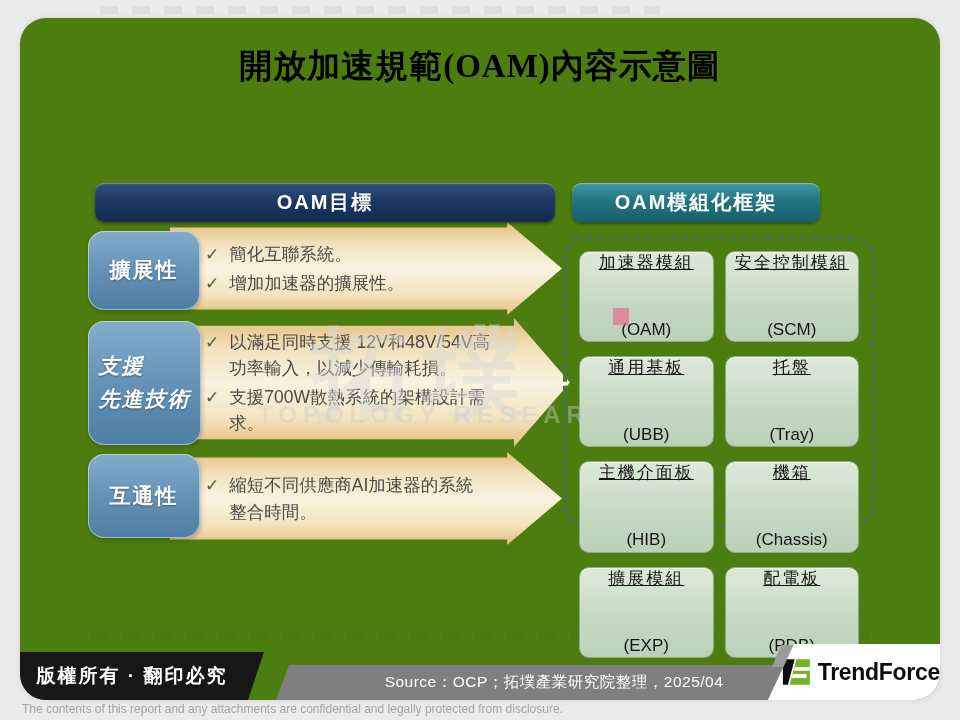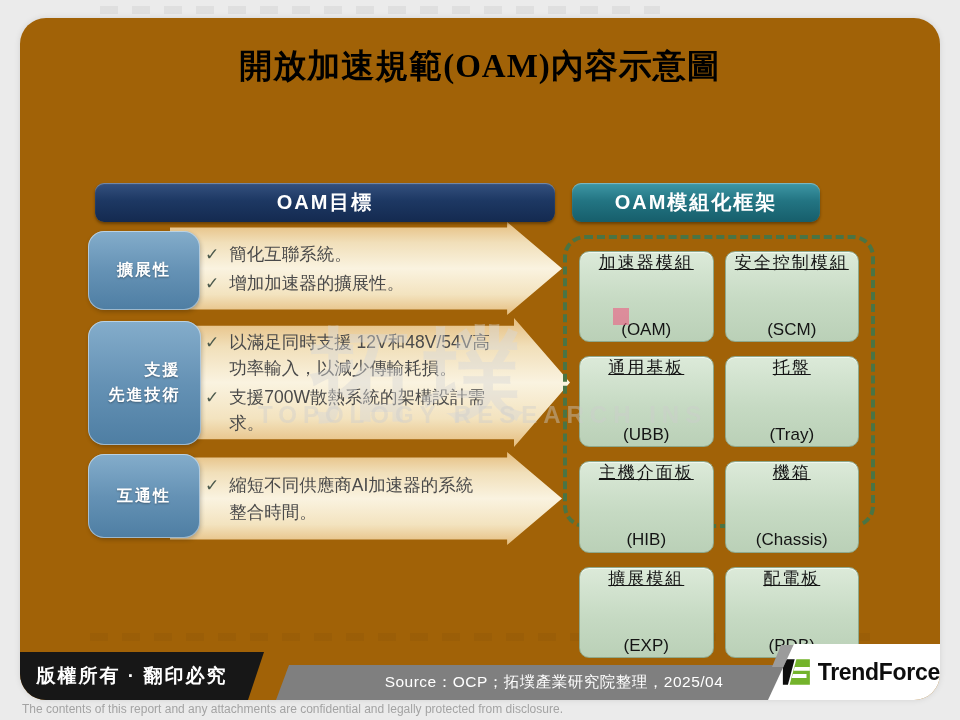--- a/index.html
+++ b/index.html
@@ -1,18 +1,18 @@
 <!DOCTYPE html>
 <html><head>
 <meta charset="utf-8">
 <style>
   html,body{margin:0;padding:0;}
   .page{position:relative;width:960px;height:720px;background:#ebebeb;overflow:hidden;
         font-family:"Liberation Sans","DejaVu Sans",sans-serif;}
-  .card{position:absolute;left:20px;top:18px;width:920px;height:682px;background:#a16207;
+  .card{position:absolute;left:20px;top:18px;width:920px;height:682px;background:#4d7c0f;
         border-radius:26px;overflow:hidden;box-shadow:0 0 6px rgba(0,0,0,.10);}
   .title{position:absolute;left:0;right:0;top:26px;text-align:center;
          font-family:"Liberation Serif","DejaVu Serif",serif;font-weight:bold;
          font-size:33px;color:#000;letter-spacing:1px;z-index:3;}
   .hdr{position:absolute;height:39px;border-radius:9px;display:flex;align-items:center;
        justify-content:center;color:#fff;font-weight:bold;font-size:20px;letter-spacing:2px;z-index:3;}
   .hdr-navy{left:75px;top:165px;width:460px;
        background:linear-gradient(180deg,#35517f 0%,#1d3863 45%,#142a50 100%);
        box-shadow:inset 0 1px 1px rgba(255,255,255,.35),0 2px 3px rgba(0,0,0,.35);}
   .hdr-teal{left:552px;top:165px;width:248px;
@@ -23,27 +23,27 @@
        padding:0 72px 0 35px;
        background:linear-gradient(180deg,#e5bd7e 0%,#f1dfb9 22%,#faf3e0 50%,#f3e3bf 78%,#e5bd7e 100%);
        clip-path:polygon(0 6%,86% 6%,86% 0,100% 50%,86% 100%,86% 94%,0 94%);}
   .a1{top:204px;width:392px;height:93px;}
   .a2{top:300px;width:400px;height:129px;}
   .a3{top:434px;width:392px;height:93px;}
   .arrow ul{list-style:none;margin:0;padding:0;display:flex;flex-direction:column;gap:2px;}
   .arrow li{display:flex;gap:10px;font-size:17.5px;line-height:1.5;color:#4a4a4a;}
   .check{flex:0 0 auto;color:#4d5a4d;font-size:17px;padding-top:1px;}
   .label-box{position:absolute;z-index:3;border-radius:16px;display:flex;align-items:center;
-       justify-content:center;text-align:right;color:#fff;font-weight:bold;font-size:16px;
+       justify-content:center;text-align:left;color:#fff;font-weight:bold;font-size:21px;
        letter-spacing:2px;line-height:1.55;white-space:pre-line;
        background:linear-gradient(180deg,#84adcb 0%,#6592b5 50%,#4e7ea3 100%);
        box-shadow:inset 0 0 0 1px rgba(255,255,255,.45),1px 2px 4px rgba(0,0,0,.22);
        text-shadow:0 1px 2px rgba(0,0,0,.35);}
   .lb1{left:68px;top:213px;width:112px;height:79px;}
-  .lb2{left:68px;top:303px;width:113px;height:124px;}
+  .lb2{left:68px;top:303px;width:113px;height:124px;font-style:italic;}
   .lb3{left:68px;top:436px;width:112px;height:84px;}
   .dash-box{position:absolute;left:543px;top:217px;width:312px;height:293px;box-sizing:border-box;
        border:4px dashed #4a7444;border-radius:22px;padding:12px;z-index:2;
        display:grid;grid-template-columns:1fr 1fr;gap:14px 11px;}
   .module{border-radius:10px;border:1px solid #8fa98c;display:flex;flex-direction:column;
        align-items:center;justify-content:center;line-height:1.3;
        background:linear-gradient(180deg,#dcead9 0%,#c6dac3 55%,#bad0b7 100%);
        box-shadow:inset 0 1px 0 rgba(255,255,255,.6);}
   .module .nm{font-size:17px;color:#141414;letter-spacing:2px;text-decoration:underline;}
   .module .ab{font-size:17px;color:#141414;margin-top:45px;}

